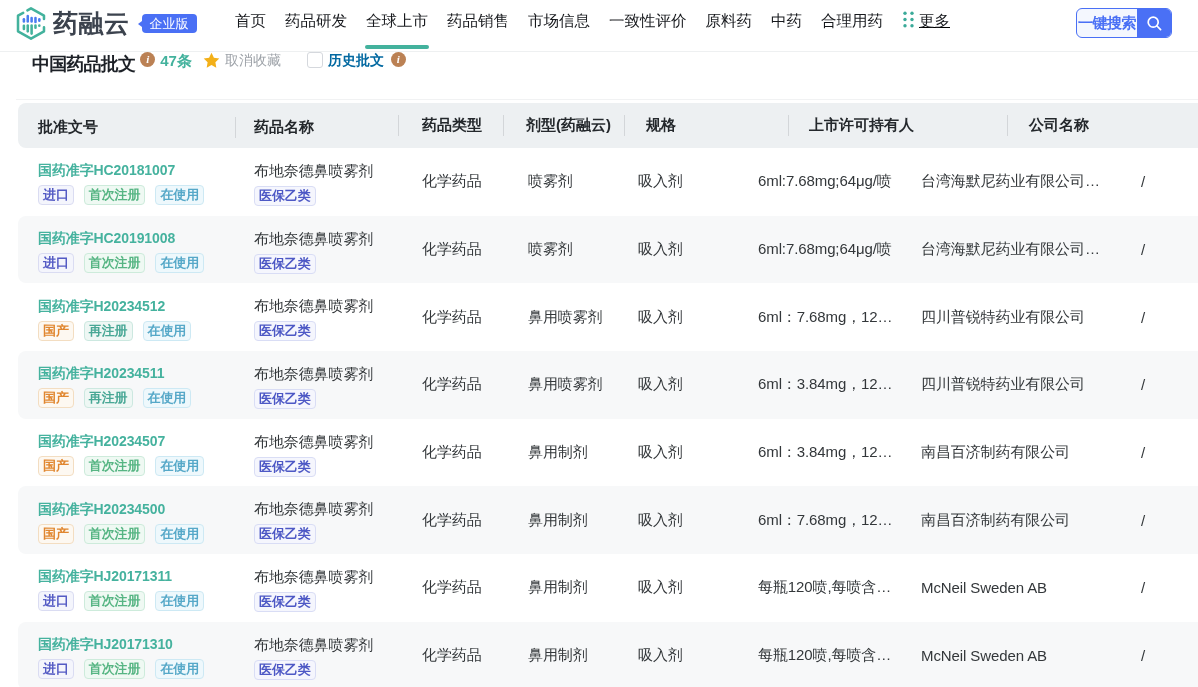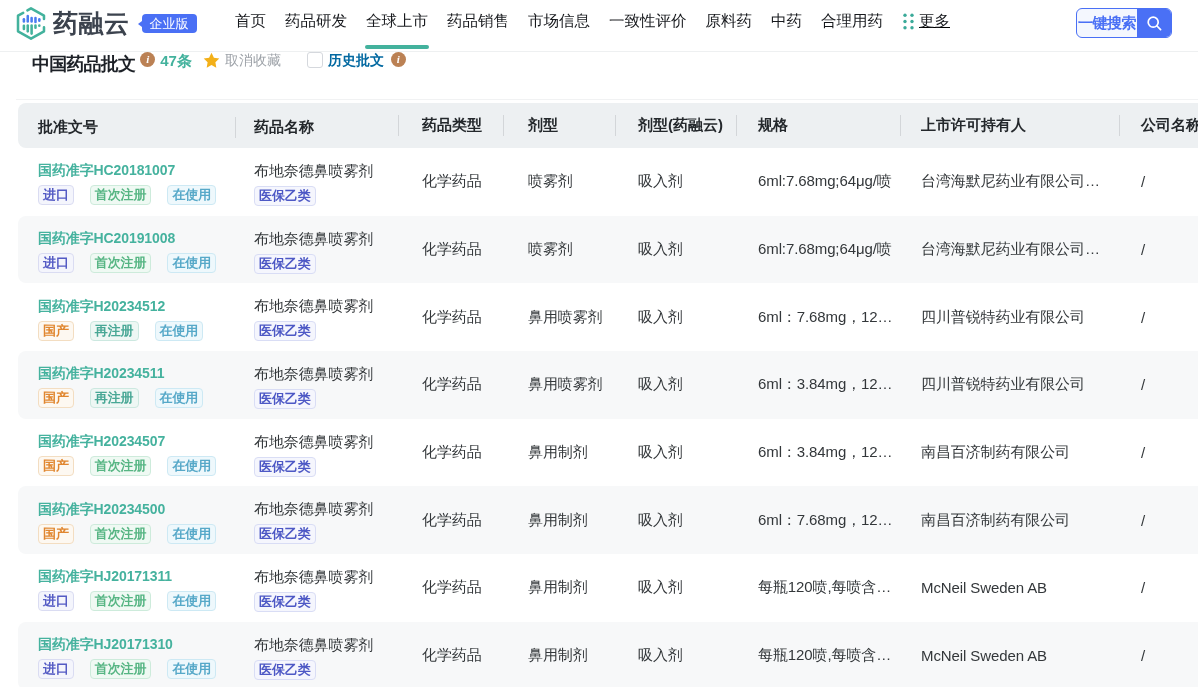--- a/index.html
+++ b/index.html
@@ -16,21 +16,21 @@
   .edition-badge { position:relative; margin-left:12px; background:var(--accent-blue,#4a70f5); color:#fff;
     font-size:13px; font-weight:500; line-height:19px; padding:0 8px; border-radius:4px; }
   .edition-badge::before { content:""; position:absolute; left:-4px; top:7px;
     border-top:3px solid transparent; border-bottom:3px solid transparent;
     border-right:4px solid var(--accent-blue,#4a70f5); }
   .nav { display:flex; align-items:flex-end; gap:19px; }
   .nav-item { font-size:15.5px; font-weight:500; color:#17191d; cursor:pointer; position:relative;
     line-height:42px; height:52px; white-space:nowrap; }
   .nav-item.active::after { content:""; position:absolute; left:-1px; right:-1px; bottom:3px;
     height:4px; border-radius:2px; background:var(--accent-teal,#43b29d); }
-  .nav-more { display:flex; align-items:center; margin-left:20px; cursor:pointer; position:relative; top:-4px;text-decoration:underline; }
+  .nav-more { display:flex; margin-left:20px; cursor:pointer; position:relative; top:-4px;text-decoration:underline; }
   .dots-icon { width:11px; height:17px; display:block; margin-right:5px; }
   .nav-more-label { font-size:15.5px; font-weight:500; color:#17191d; }
   .search { position:absolute; right:26px; top:8px; width:96px; height:30px; display:flex;
     border:1px solid var(--accent-blue,#4a70f5); border-radius:6px; overflow:hidden; cursor:pointer;
     background:#f4f7fe; }
   .search-label { flex:1; display:flex; align-items:center; justify-content:center;
     font-size:15px; font-weight:600; color:var(--accent-blue,#4a70f5); letter-spacing:-0.5px; }
   .search-btn { width:34px; display:flex; align-items:center; justify-content:center;
     background:var(--accent-blue,#4a70f5); }
 
@@ -69,21 +69,21 @@
   .c2 { width:163px; padding-left:19px; }
   .c3 { width:105px; padding-left:24px; }
   .c4 { width:112px; padding-left:25px; }
   .c5 { width:121px; padding-left:23px; }
   .c6 { width:164px; padding-left:22px; }
   .c7 { width:219px; padding-left:21px; }
   .c8 { width:160px; padding-left:22px; }
   .approval { font-size:14px; font-weight:700; color:var(--link-teal,#45b29e);
     text-decoration:none; cursor:pointer; white-space:nowrap; }
   .drug-name { font-size:15px; color:#33373a; white-space:nowrap; }
-  .tags { display:flex; gap:16px; margin-top:5px; }
+  .tags { display:flex; gap:10px; margin-top:5px; }
   .tag { font-size:13px; font-weight:600; line-height:18px; padding:0 4px; border-radius:4px;
     border:1px solid; white-space:nowrap; }
   .tag-indigo { color:#545bc4; background:#f4f5fc; border-color:#dadcf2; }
   .tag-orange { color:#e0862f; background:#fdf8f1; border-color:#f3ddc1; }
   .tag-green  { color:#56b583; background:#eff9f3; border-color:#cdebdb; }
   .tag-teal   { color:#48a795; background:#eef7f4; border-color:#cce8e0; }
   .tag-cyan   { color:#56a8c8; background:#eef8fc; border-color:#cde9f4; }
   .tag-insurance { color:#4d58c5; background:#f5f6fd; border-color:#d9ddf5; font-weight:700; }
   .cell-oneline { white-space:nowrap; }
 </style>
@@ -164,21 +164,20 @@
   <span class="history-label">历史批文</span>
   <span class="info-icon icon-2">i</span>
 </section>
 
 <main class="content">
   <div class="table">
     <div class="thead">
         <div class="th c1">批准文号</div>
         <div class="th c2">药品名称</div>
         <div class="th c3">药品类型</div>
-        <div class="th c4">剂型</div>
         <div class="th c5">剂型(药融云)</div>
         <div class="th c6">规格</div>
         <div class="th c7">上市许可持有人</div>
         <div class="th c8">公司名称</div>
       </div>
     <div class="tbody">
   <div class="trow">
     <div class="cell c1">
       <a class="approval">国药准字HC20181007</a>
       <div class="tags">

